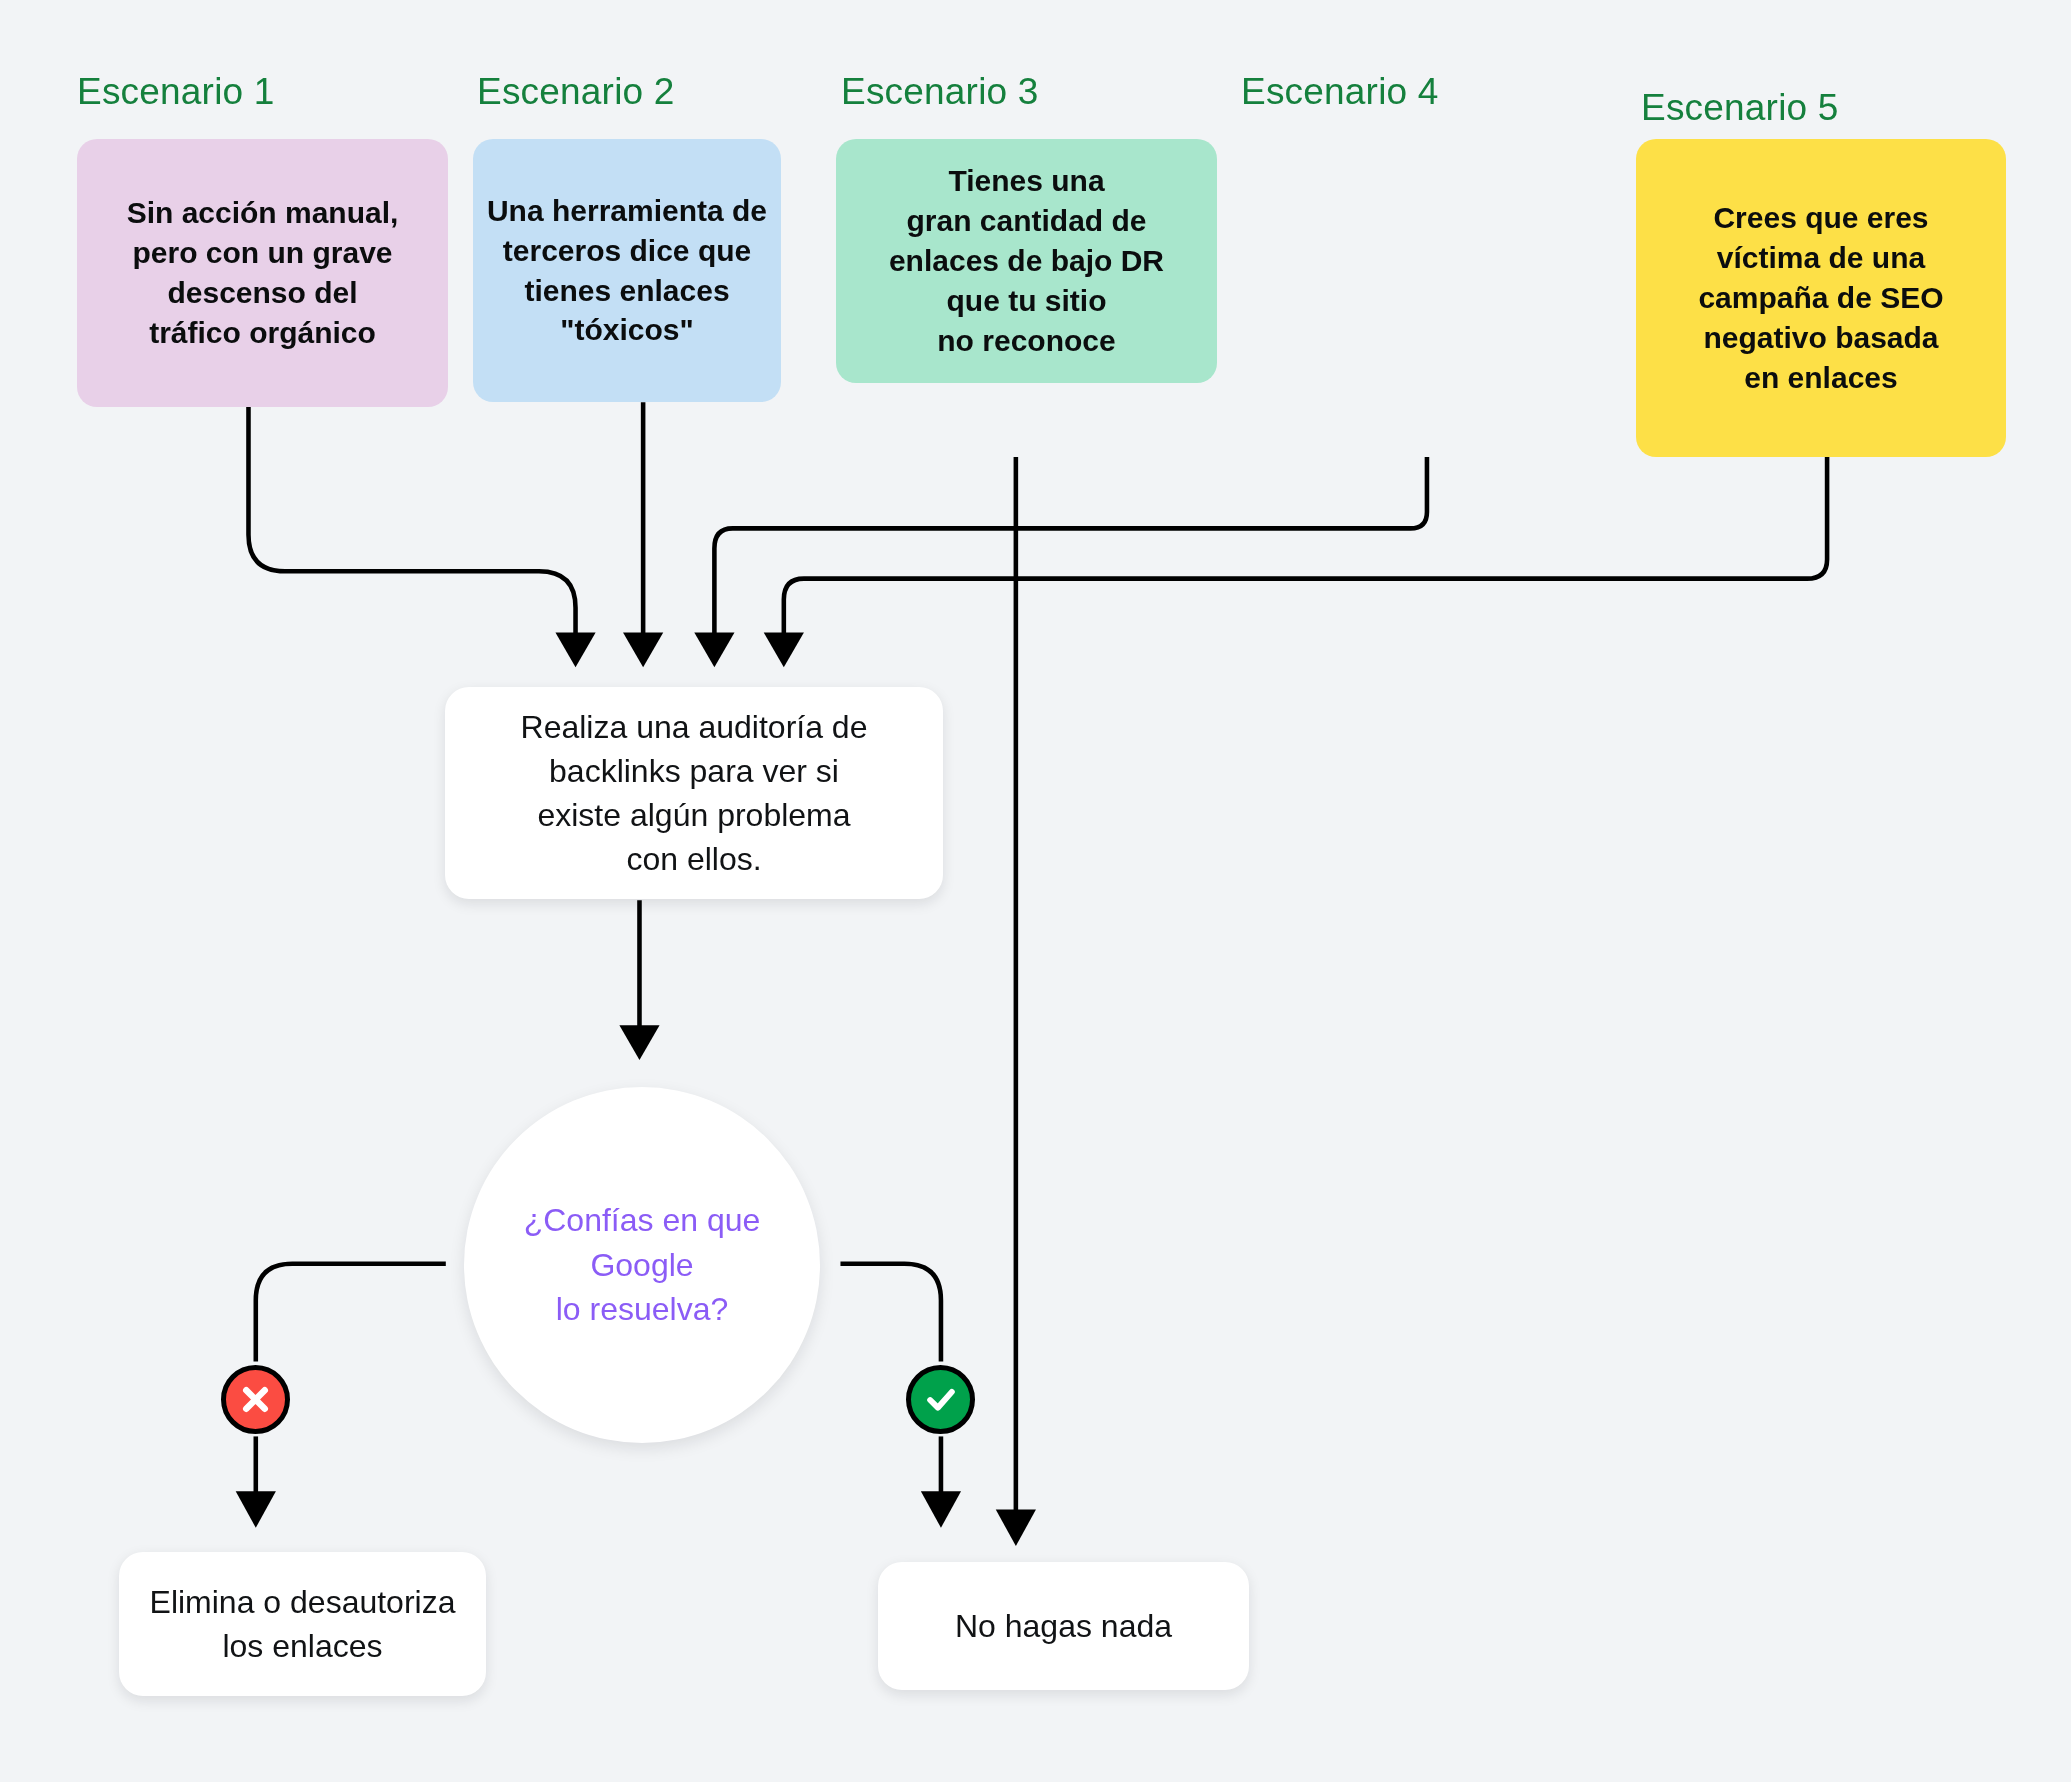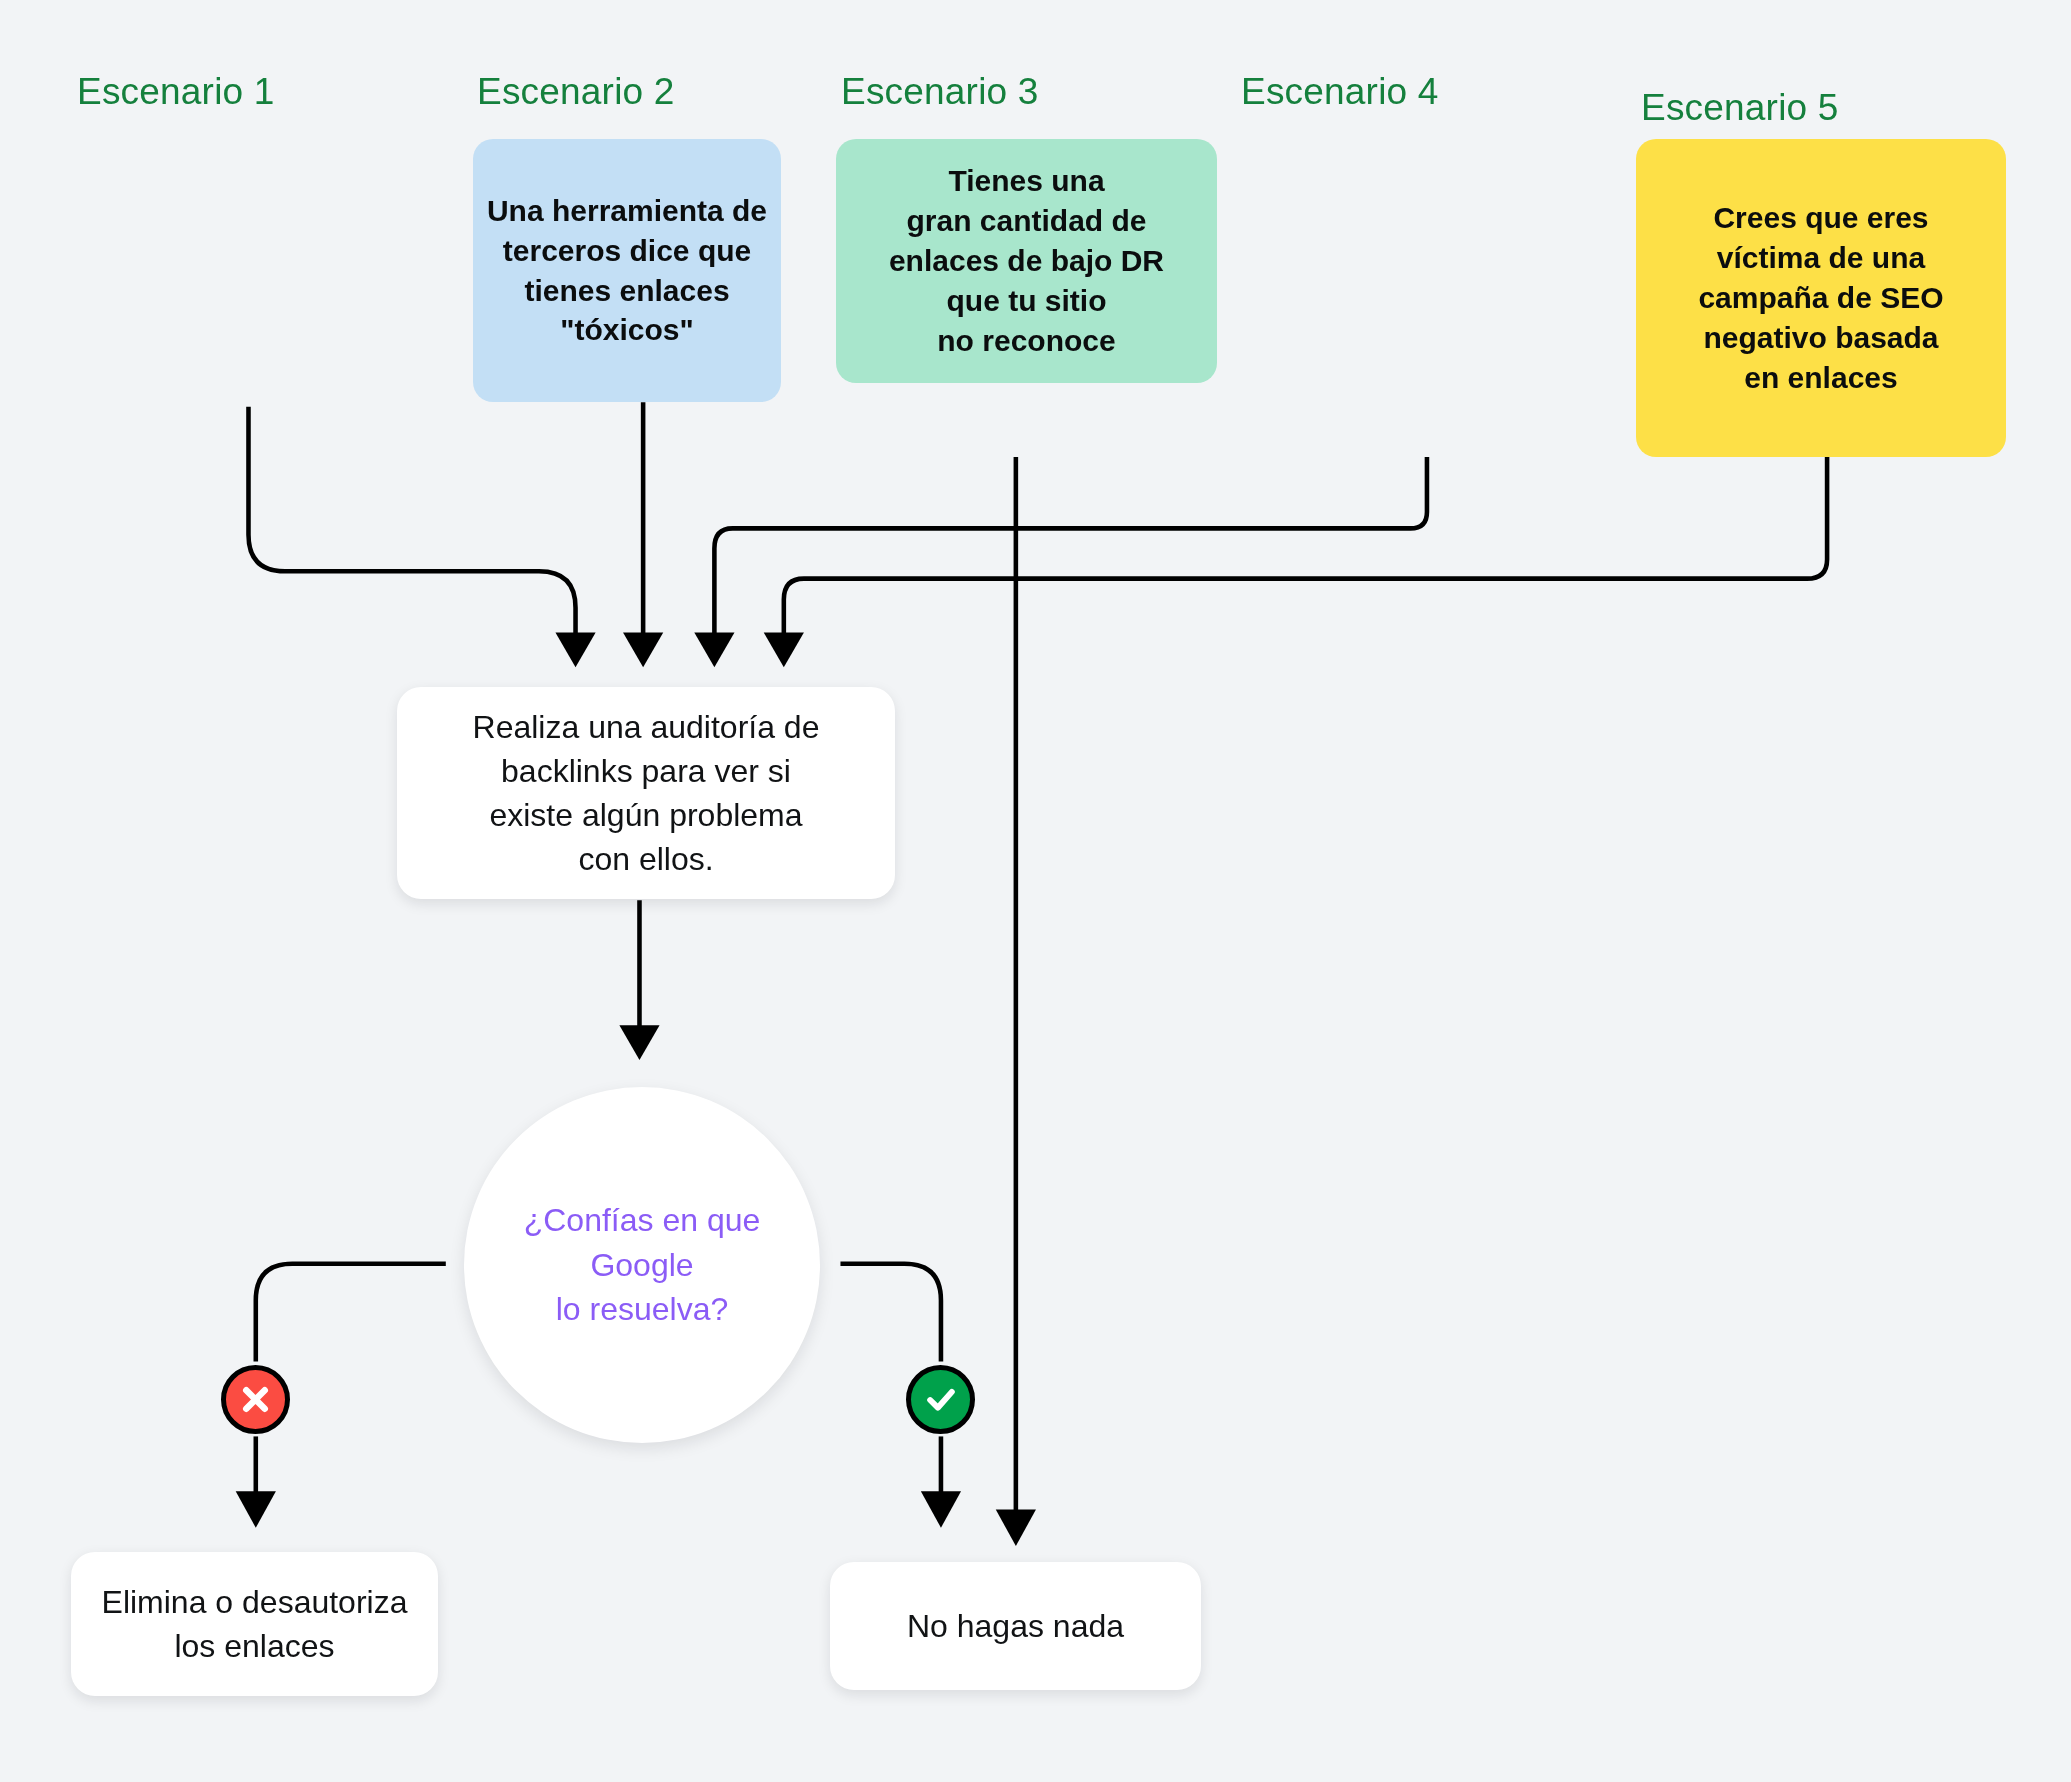--- a/index.html
+++ b/index.html
@@ -50,20 +50,21 @@
     position: absolute;
     background: #FFFFFF;
     border-radius: 24px;
     box-shadow: 0 4.6px 12.8px rgba(15, 20, 30, 0.10);
     display: flex;
     align-items: center;
     justify-content: center;
     text-align: center;
     box-sizing: border-box;
     padding: 7.3px 14.6px;
+    margin-left: 48px;
   }
   .white-card .card-text {
     font-size: 32px;
     font-weight: 400;
     line-height: 1.38;
     color: #111315;
     white-space: pre-line;
   }
 
   
@@ -167,20 +168,26 @@
       <polygon class="edge-head" points="1030,1672 1008,1632 1052,1632"></polygon>
     </g>
   </svg>
 
   <div class="scenario-label" style="left:77px; top:71px;">Escenario 1</div>
   <div class="scenario-label" style="left:477px; top:71px;">Escenario 2</div>
   <div class="scenario-label" style="left:841px; top:71px;">Escenario 3</div>
   <div class="scenario-label" style="left:1241px; top:71px;">Escenario 4</div>
   <div class="scenario-label" style="left:1641px; top:71px;margin-top:16px;">Escenario 5</div>
 
+  <div class="scenario-card" style="left:77px; top:139px; width:371px; height:268px; background:#E8D0E8;">
+    <span class="card-text">Sin acción manual,
+pero con un grave
+descenso del
+tráfico orgánico</span>
+  </div>
 
   <div class="scenario-card" style="left:473px; top:139px; width:308px; height:263px; background:#C3DFF5;">
     <span class="card-text">Una herramienta de
 terceros dice que
 tienes enlaces
 "tóxicos"</span>
   </div>
 
   <div class="scenario-card" style="left:836px; top:139px; width:381px; height:244px; background:#A8E6CC;">
     <span class="card-text">Tienes una

